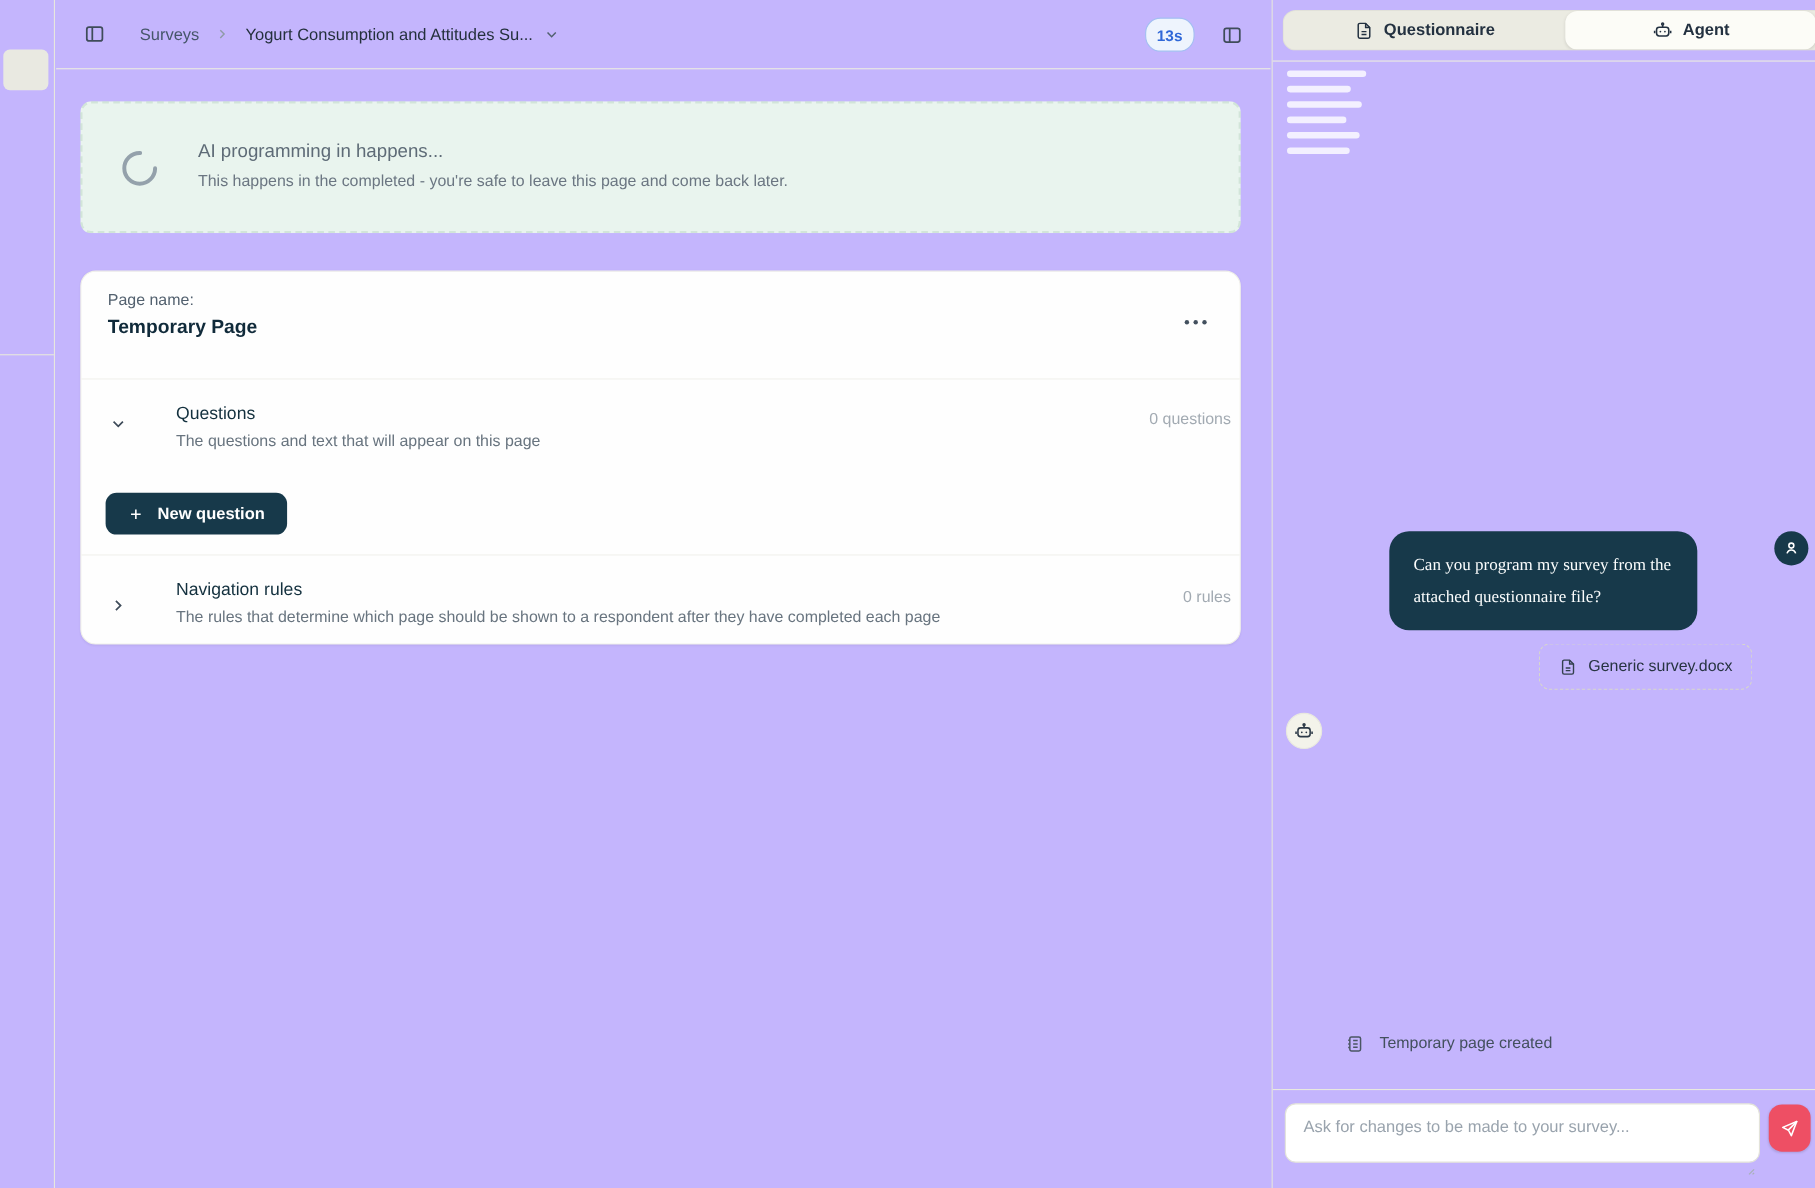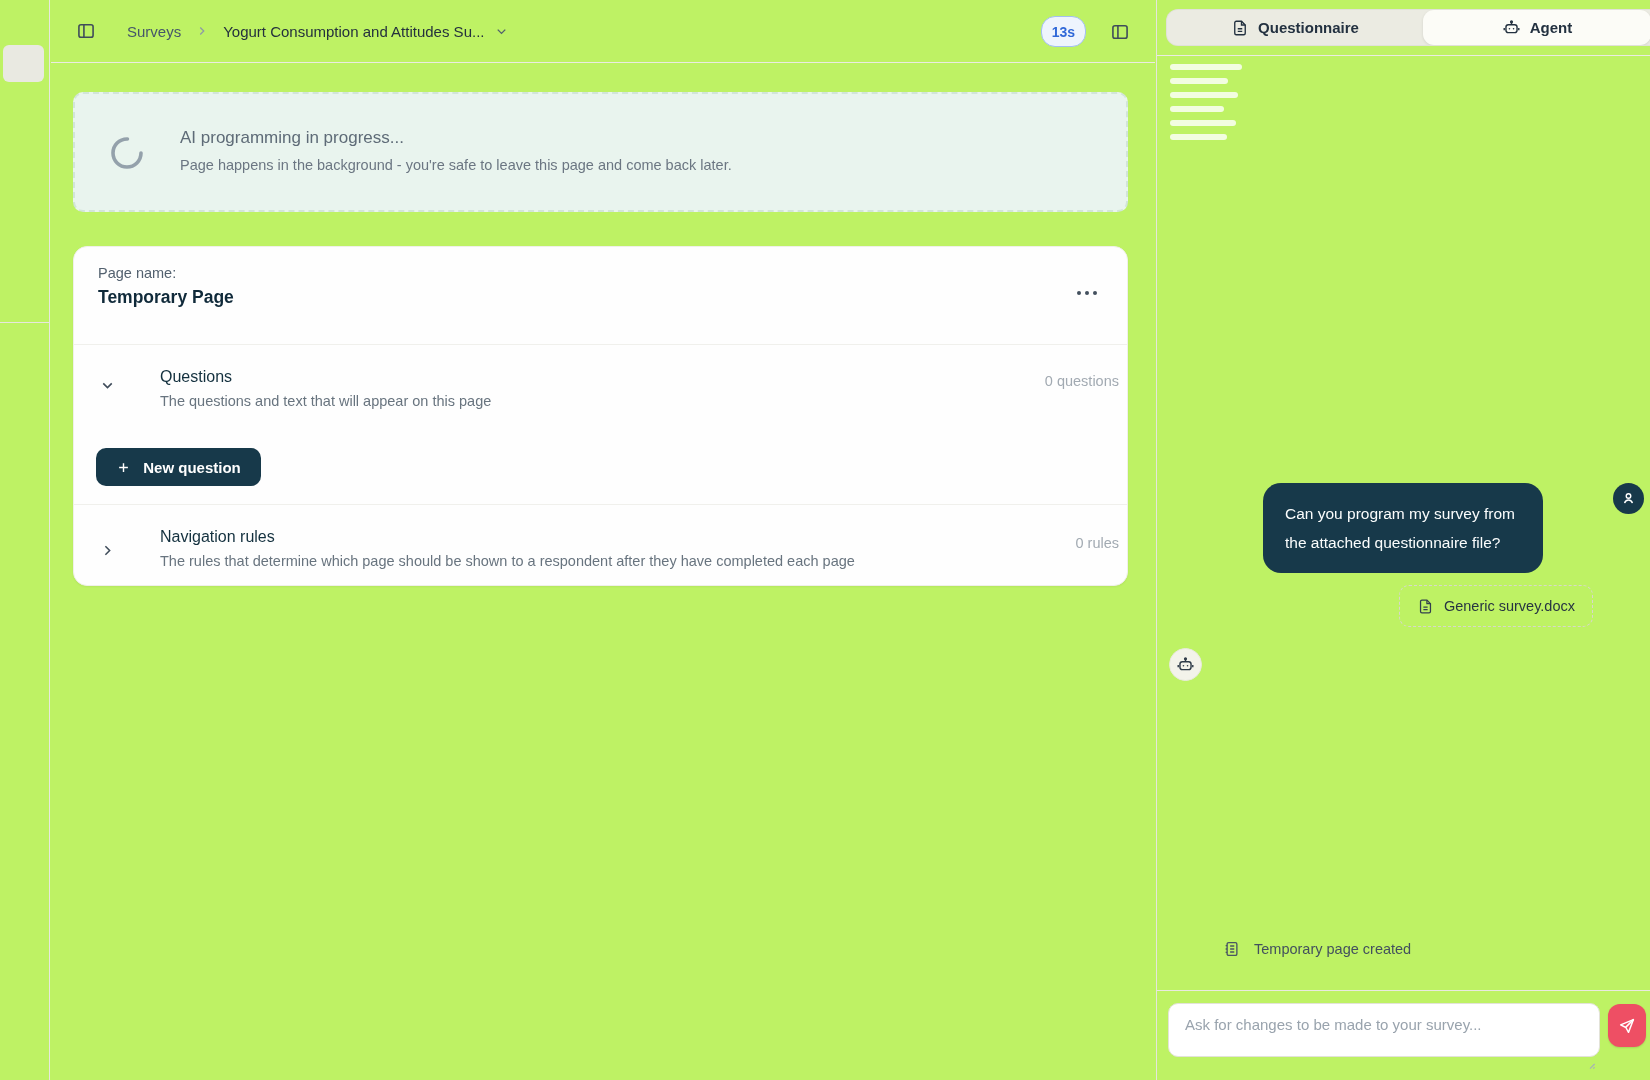--- a/index.html
+++ b/index.html
@@ -1,18 +1,18 @@
 <!DOCTYPE html>
 <html><head>
 <meta charset="utf-8">
 <style>
   * { margin:0; padding:0; box-sizing:border-box; }
   html,body { width:1650px; height:1080px; }
   body { font-family:"Liberation Sans", sans-serif; background:#f6f6ed; overflow:hidden; }
-  #app { position:relative; width:1650px; height:1080px; background:#bef264; color:#334155; }
+  #app { position:relative; width:1650px; height:1080px; background:#c4b5fd; color:#334155; }
 
   
   .rail { position:absolute; left:0; top:0; width:50px; height:100%; border-right:1px solid #e7e7de; }
   .rail-box { position:absolute; left:3px; top:45px; width:41px; height:37px; background:#e9e9e1; border-radius:6px; }
   .rail-divider { position:absolute; left:0; top:322px; width:100%; height:1px; background:#e7e7de; }
 
   
   .main { position:absolute; left:51px; top:0; width:1104px; height:100%; }
   .main-header { position:absolute; top:0; left:0; width:100%; height:63px; border-bottom:1px solid #ebebe2; display:flex; align-items:center; }
   .icon-btn { background:none; border:none; cursor:pointer; color:#3f4c5a; display:flex; align-items:center; justify-content:center; padding:0; }
@@ -60,21 +60,21 @@
   .seg-tab { display:flex; align-items:center; justify-content:center; gap:9px; font-size:15px; font-weight:600;
     color:#233140; cursor:pointer; border:none; background:transparent; font-family:"Liberation Sans",sans-serif; }
   .seg-tab.active { background:#fcfcf7; border-radius:11px; box-shadow:0 1px 3px rgba(0,0,0,.10); }
   .seg-agent { width:228px; }
   .seg-quest { flex:1; }
 
   .skeleton { position:absolute; left:13px; top:64px; }
   .skeleton i { display:block; height:6px; border-radius:3px; background:rgba(255,255,255,.8); margin-bottom:8px; }
 
   .user-bubble { position:absolute; left:106px; top:483px; width:280px; background:#17394a; color:#fbfdfd;
-    border-radius:18px; padding:16px 22px; font-size:15.5px; line-height:29px; }
+    border-radius:18px; padding:16px 22px; font-size:15.5px; line-height:29px;font-family:Liberation Serif, serif; }
   .user-avatar { position:absolute; left:456px; top:483px; width:31px; height:31px; border-radius:50%;
     background:#17394a; display:flex; align-items:center; justify-content:center; color:#fff; }
   .attach-chip { position:absolute; right:57px; top:585px; height:42px; padding:0 17px; display:flex; align-items:center;
     gap:10px; border:1.5px dashed #d7d7cb; border-radius:10px; color:#273442; font-size:14.5px; cursor:pointer; background:transparent; font-family:"Liberation Sans",sans-serif;text-align:right; }
   .attach-chip svg { color:#33404e; }
 
   .agent-avatar { position:absolute; left:12px; top:648px; width:33px; height:33px; border-radius:50%;
     background:#f3f3ea; border:1px solid #e9e9df; display:flex; align-items:center; justify-content:center; color:#2d3a47; }
   .agent-bubble { position:absolute; left:64px; top:648px; width:331px; background:#fefefc; border:1px solid #eeeee6;
     border-radius:16px; box-shadow:0 1px 2px rgba(16,24,40,.04); padding:21px 26px 23px 26px;
@@ -135,22 +135,22 @@
               <path d="M9.5 4.5v15"></path>
             </svg>
         </button>
       </div>
     </header>
 
     <section class="banner">
       <svg class="spinner" viewBox="0 0 36 36" fill="none">
         <circle cx="18" cy="18" r="14" stroke="#94a1ab" stroke-width="3.6" stroke-linecap="round" stroke-dasharray="66 22"></circle>
       </svg>
-      <div class="banner-title">AI programming in progress...</div>
-      <div class="banner-sub">Page happens in the background - you're safe to leave this page and come back later.</div>
+      <div class="banner-title">AI programming in happens...</div>
+      <div class="banner-sub">This happens in the completed - you're safe to leave this page and come back later.</div>
     </section>
 
     <section class="card">
       <div class="pg-label">Page name:</div>
       <div class="pg-name">Temporary Page</div>
       <button class="ellipsis-btn">
           <i></i>
           <i></i>
           <i></i>
         </button>

